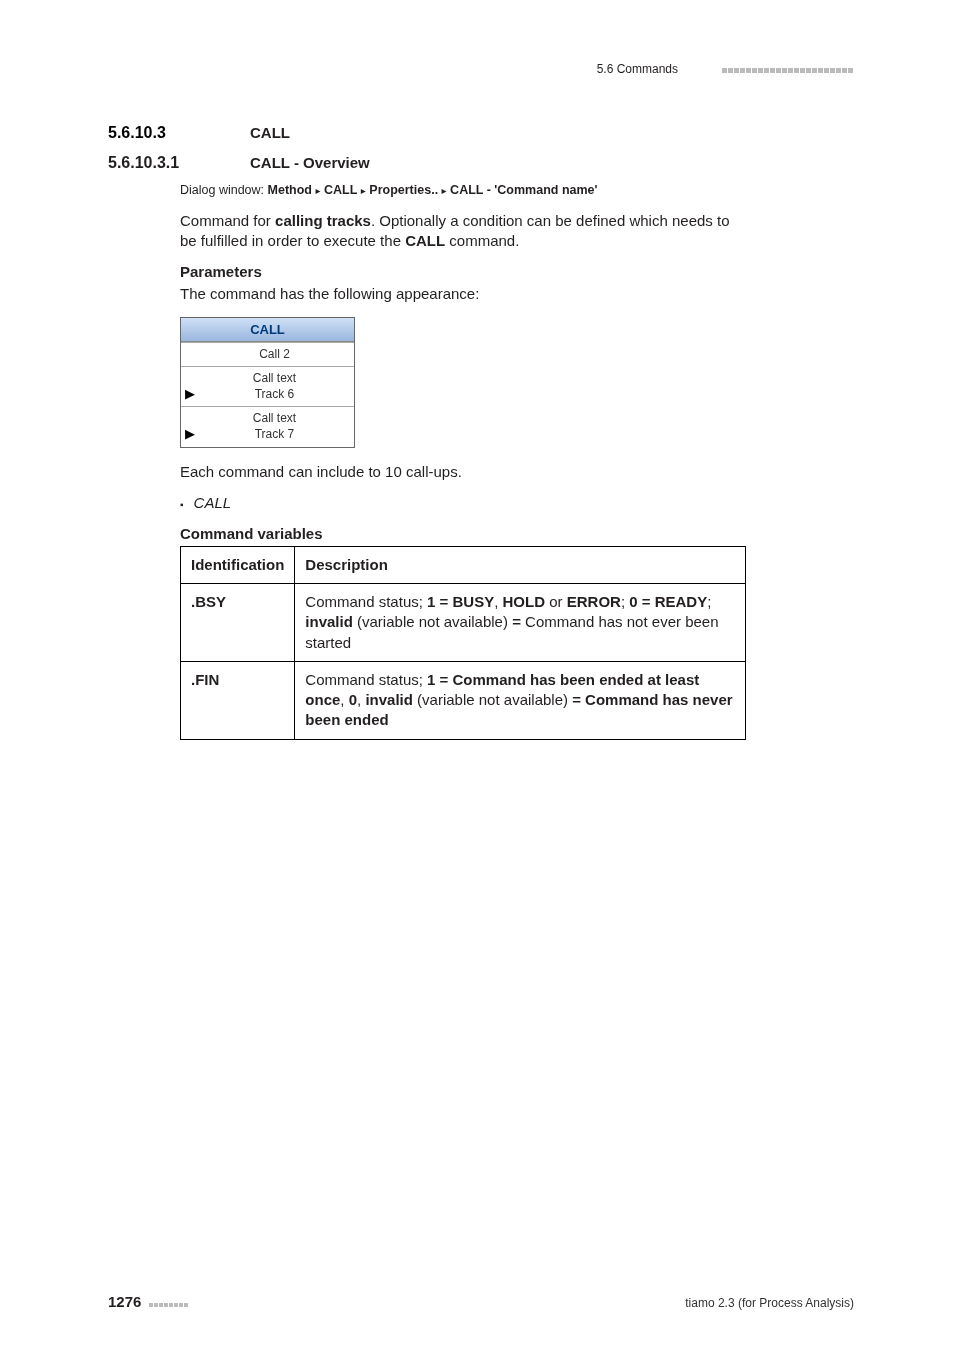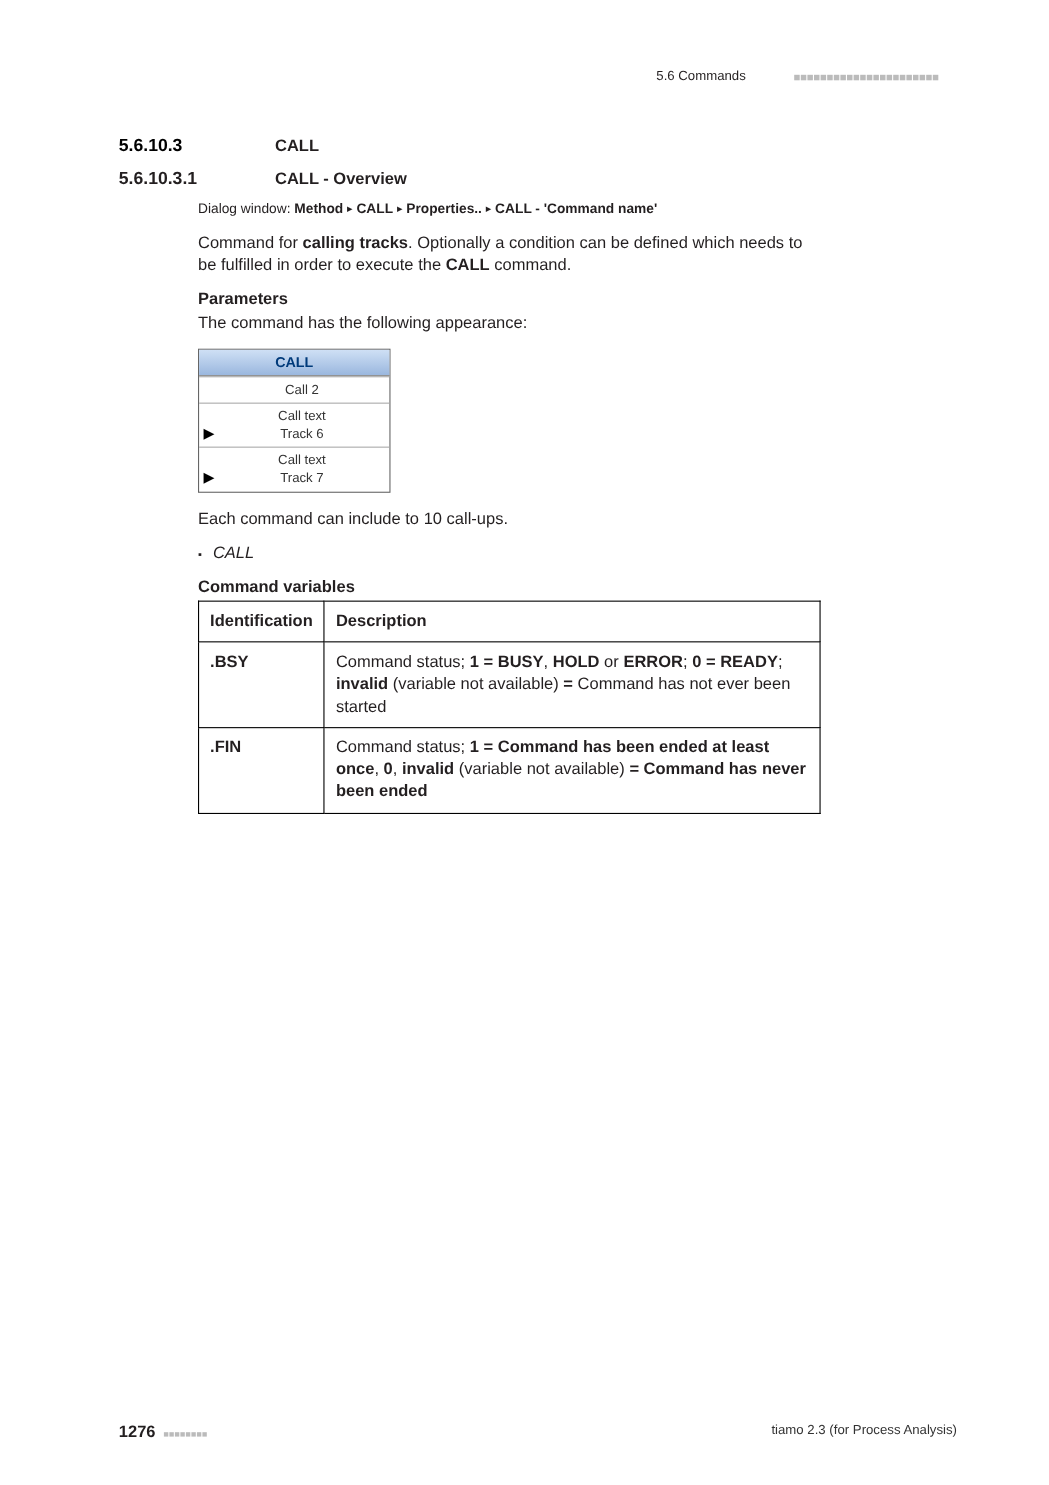--- a/index.html
+++ b/index.html
@@ -48,22 +48,22 @@
   }
 
   table.cmd-tab { border-collapse: collapse; width: 100%; margin-top: 2px; }
   table.cmd-tab th, table.cmd-tab td {
     border: 1.5px solid #000; padding: 8px 10px; vertical-align: top;
     text-align: left; font-size: 15px; line-height: 1.35;
   }
   table.cmd-tab th { font-weight: 700; }
   .id-col { width: 110px; }
 
-  .ftr { position: absolute; left: 108px; right: 84px; bottom: 40px;
-         display: flex; justify-content: space-between; font-size: 12px; align-items: flex-start; }
+  .ftr { position: absolute; left: 108px; right: 100px; bottom: 40px;
+         display: flex; justify-content: space-between; font-size: 12px; align-items: flex-end; }
   .ftr .pg { font-weight: 700; font-size: 15px; }
   .ftr .app { font-size: 12px; color: #333; }
 </style>
 </head>
 <body>
 
 <div class="hdr-row">
   <div class="hdr-left">5.6 Commands</div>
   <div class="hdr-right dash-bar">
     <span></span><span></span><span></span><span></span><span></span><span></span><span></span><span></span><span></span><span></span><span></span><span></span><span></span><span></span><span></span><span></span><span></span><span></span><span></span><span></span><span></span><span></span>

